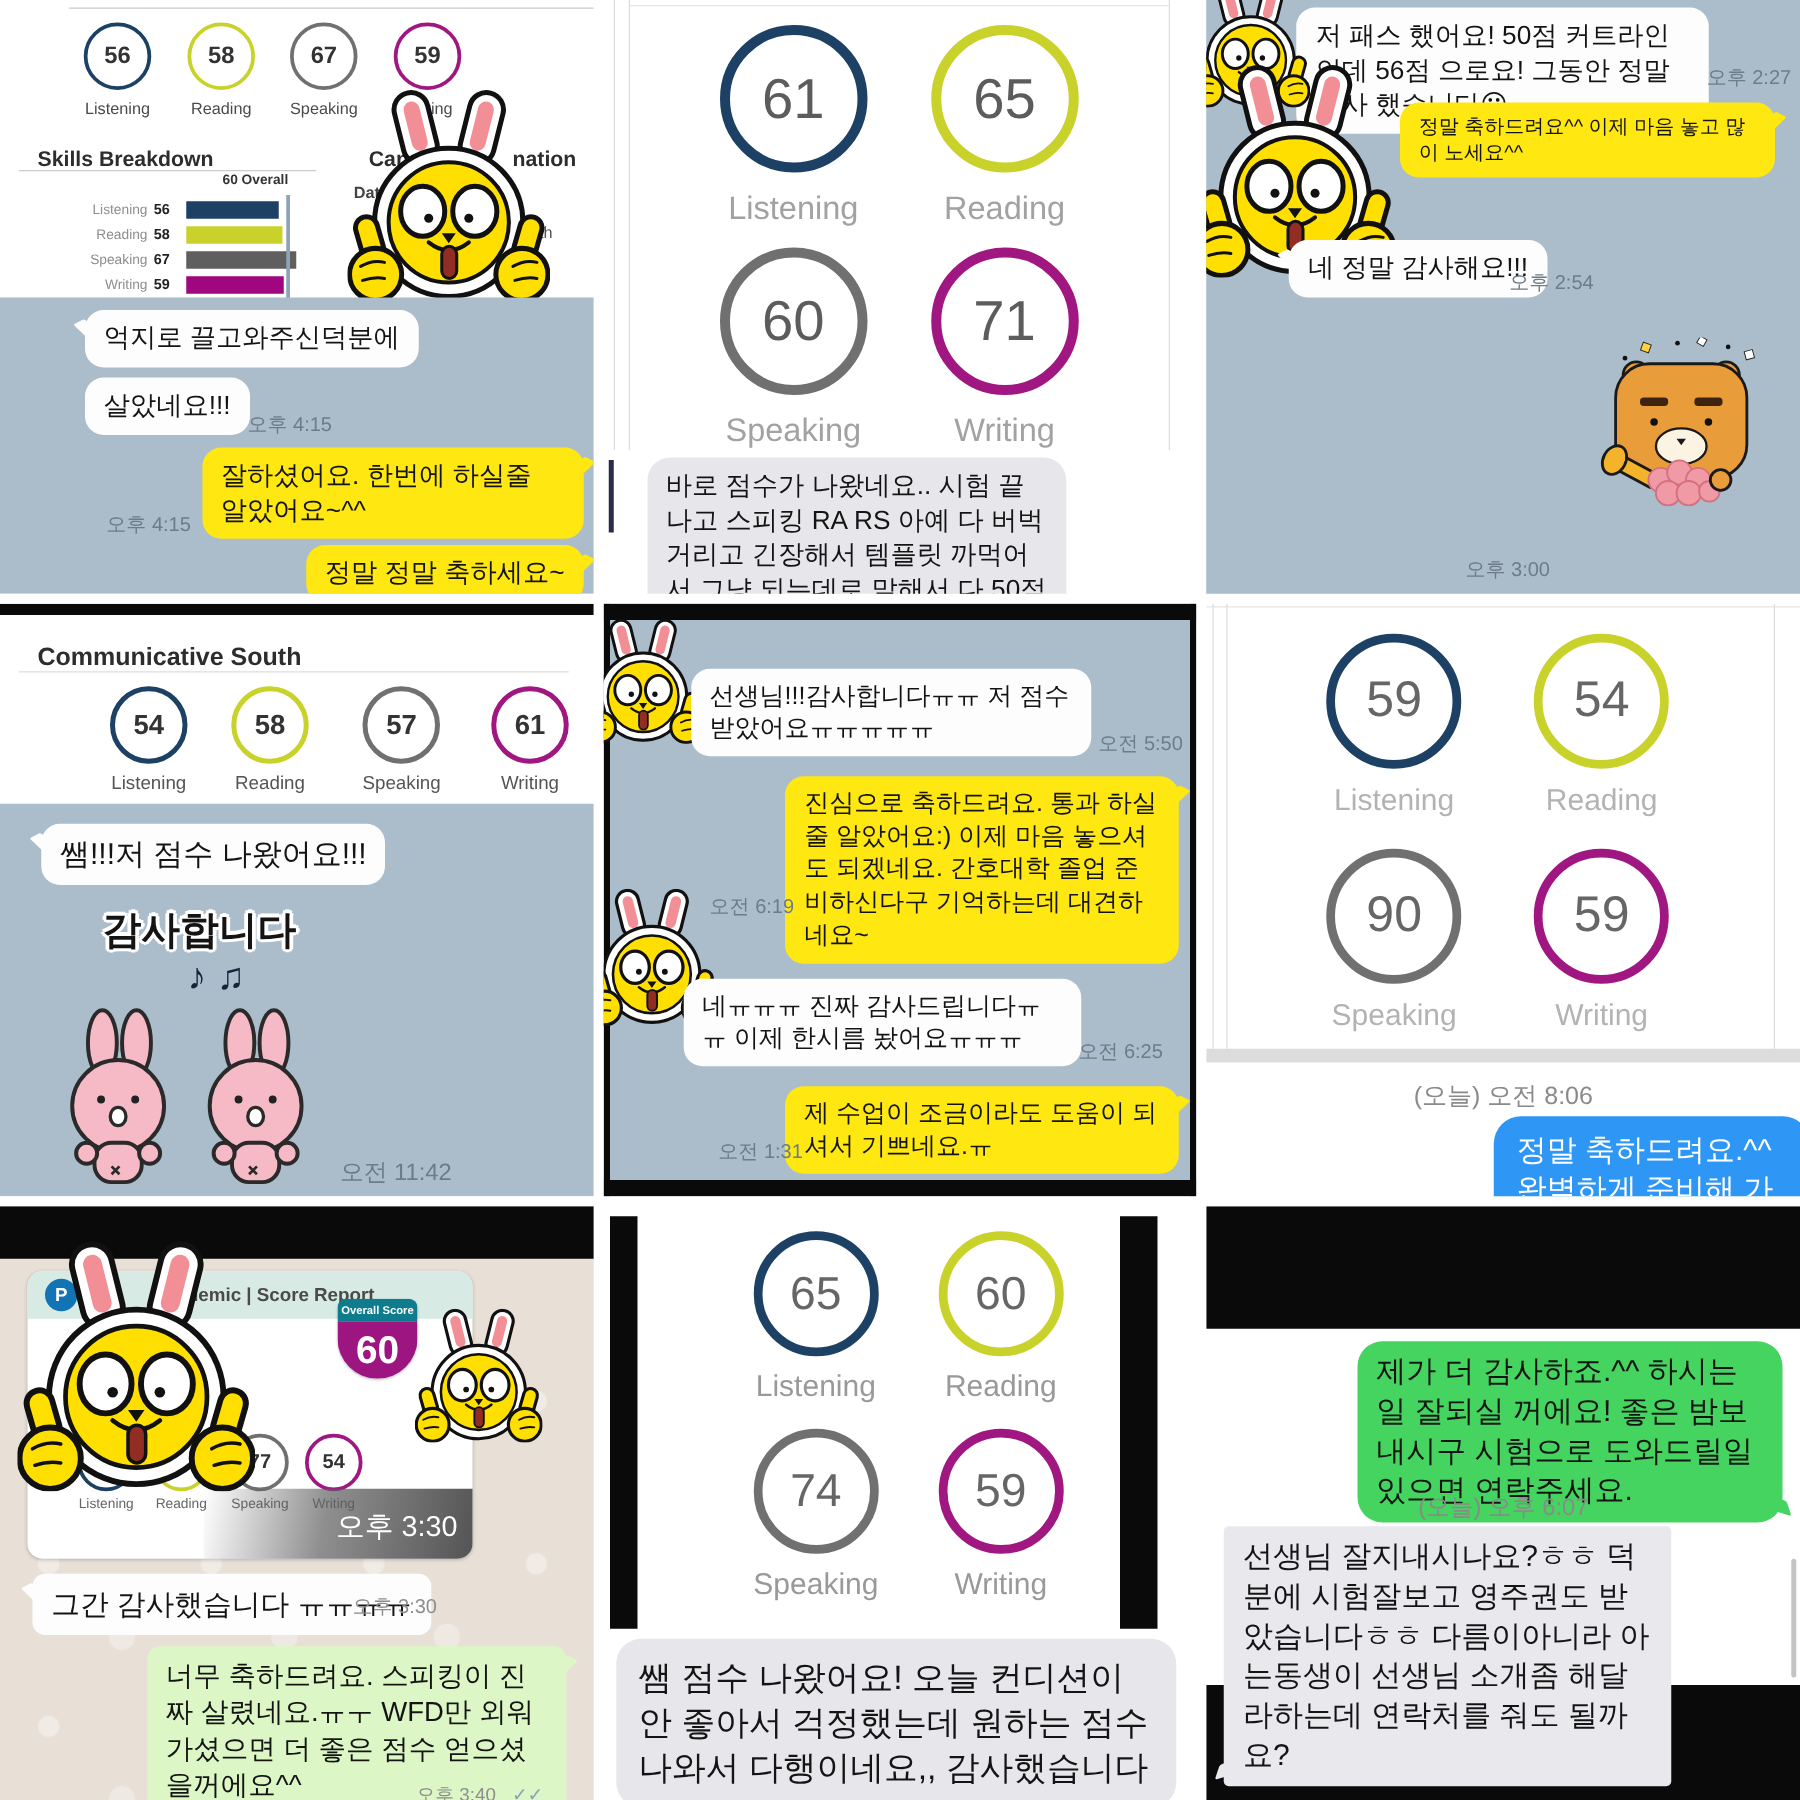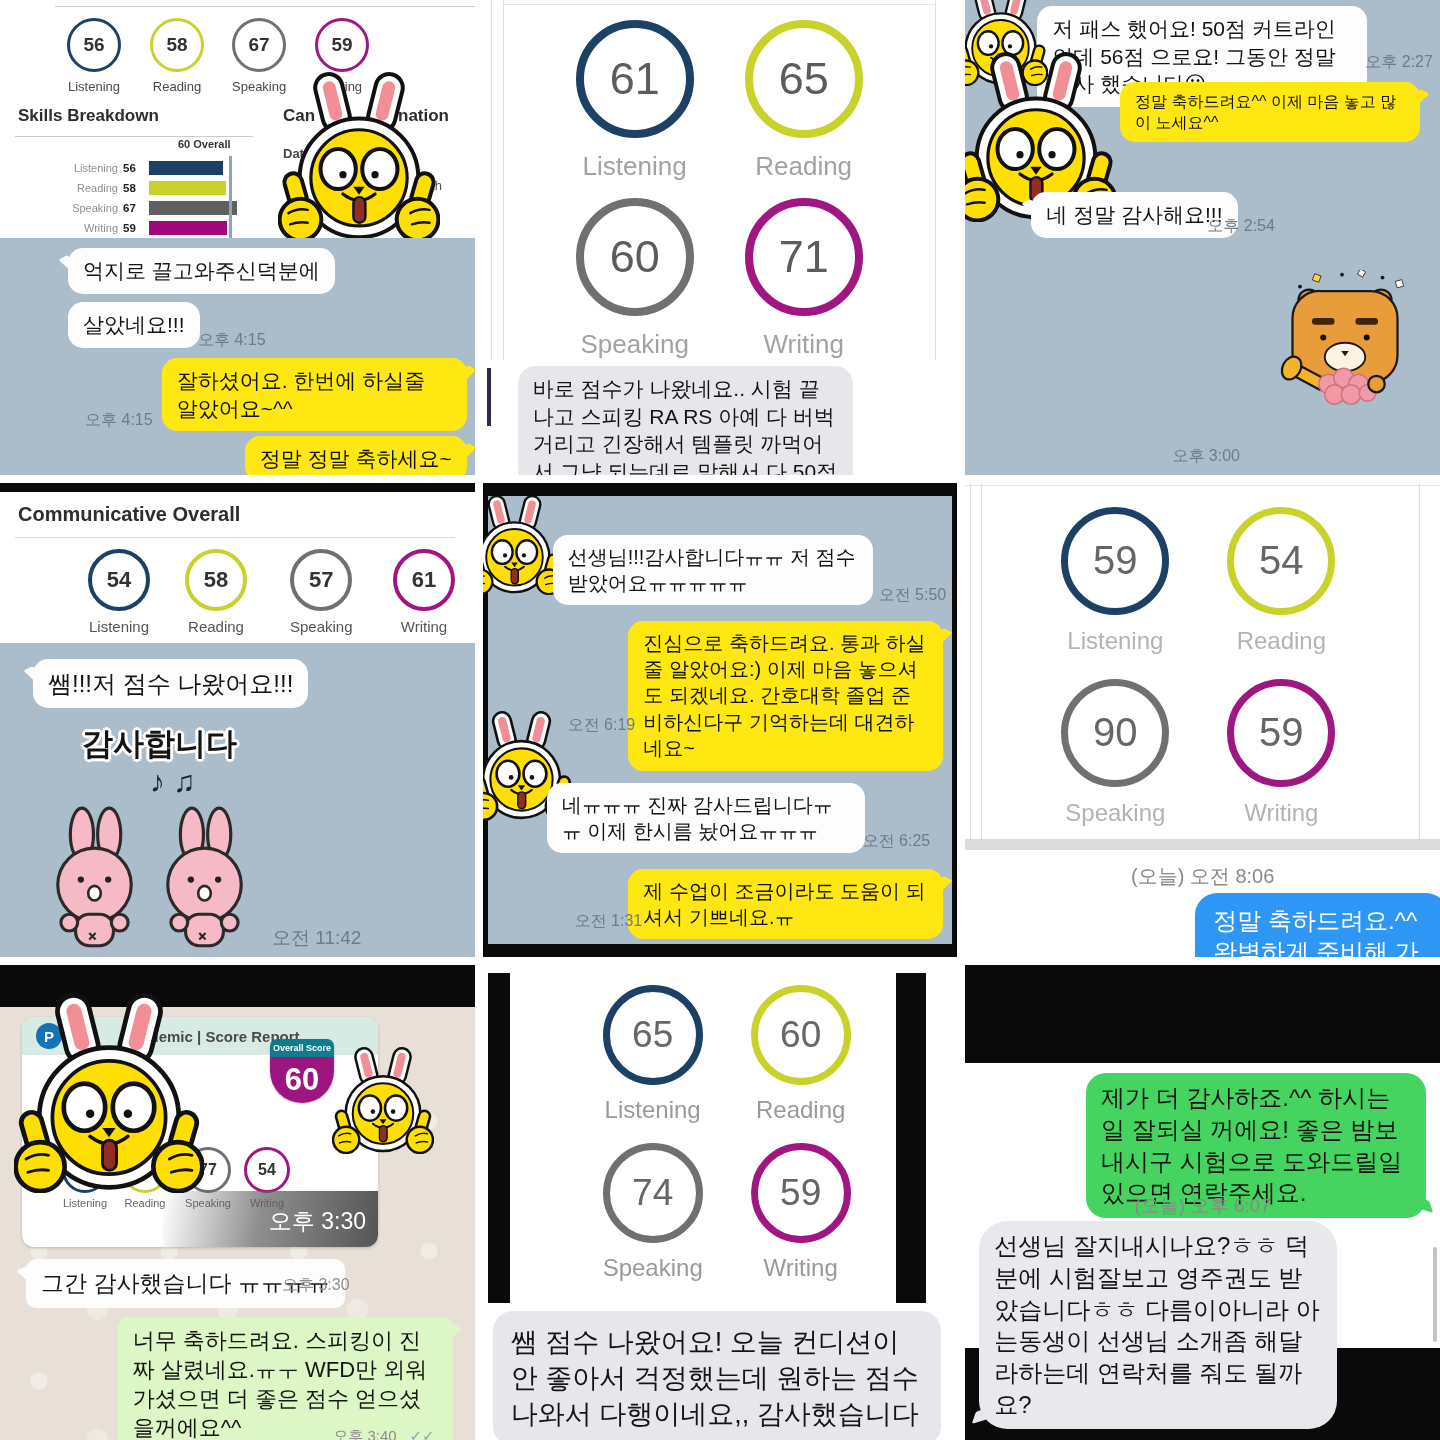--- a/index.html
+++ b/index.html
@@ -40,21 +40,21 @@
   .bd-chart{position:absolute;left:58px;top:140px;width:250px;height:100px}
   .bd-row{display:flex;align-items:center;height:20px}
   .bd-label{width:60px;text-align:right;font-size:11px;color:#8e8e8e;padding-right:5px}
   .bd-val{width:26px;font-size:11.5px;font-weight:bold;color:#222}
   .bd-bar{height:14px}
   .bd-line{position:absolute;left:171px;top:16px;width:3px;height:86px;background:#8fa3b8}
   .bd-overall{position:absolute;left:120px;top:-2px;font-size:11px;font-weight:bold;color:#333}
   .hline{position:absolute;height:1px;background:#ccc}
   .vline{position:absolute;width:1px;background:#ddd}
   .blackbar{position:absolute;background:#0a0a0a}
-  h3{margin:0;font-size:17px;color:#2d2d2d}
+  h3{margin:12px;font-size:17px;color:#2d2d2d}
   .sticker{position:absolute}
   
   .wabg{background-color:#e8e0d7;background-image:radial-gradient(circle at 30% 20%,rgba(255,255,255,.35) 8px,transparent 9px),radial-gradient(circle at 75% 65%,rgba(255,255,255,.3) 10px,transparent 11px);background-size:130px 130px}
   .wacard{position:absolute;left:22px;top:52px;width:356px;height:230px;background:#fff;border-radius:12px;box-shadow:0 1px 3px rgba(0,0,0,.2)}
   .wahead{position:absolute;left:0;top:0;right:0;height:38px;background:#d7eae4;border-radius:12px 12px 0 0;display:flex;align-items:center}
   .walogo{width:26px;height:26px;border-radius:50%;background:#1273b5;color:#fff;font-size:15px;font-weight:bold;display:flex;align-items:center;justify-content:center;margin-left:14px}
   .watitle{font-size:15px;font-weight:bold;color:#4a4a4a;margin-left:60px}
   .badge{position:absolute;left:248px;top:22px;width:64px;border-radius:7px 7px 32px 32px;overflow:hidden;box-shadow:0 1px 2px rgba(0,0,0,.25)}
   .badge-top{height:18px;background:#0e7c8c;color:#fff;font-size:9px;font-weight:bold;text-align:center;line-height:18px}
   .badge-body{height:46px;background:#9c1580;color:#fff;font-size:31px;font-weight:bold;text-align:center;line-height:46px}
@@ -247,21 +247,21 @@
     <div class="bub wb btail-tl" style="left:66px;top:192px;font-size:21px">네 정말 감사해요!!!</div>
     <span class="tm" style="left:242px;top:216px">오후 2:54</span>
     <svg class="sticker" viewBox="0 0 200 180" style="left:305px;top:270px;width:150px;height:135px">
         <use href="#ryan"></use>
       </svg>
     <span class="tm" style="right:200px;top:446px">오후 3:00</span>
   </section>
 
   <section class="panel">
     <div class="blackbar" style="left:0;top:0;right:0;height:9px"></div>
-    <h3 class="abs" style="left:18px;top:20px;font-size:20px">Communicative Overall</h3>
+    <h3 class="abs" style="left:18px;top:20px;font-size:20px">Communicative South</h3>
     <div class="hline" style="left:15px;top:54px;right:20px;background:#ddd"></div>
     <div class="score v4" style="left:88px;top:66px">
       <div class="circ c-nav">54</div>
       <div class="slabel">Listening</div>
     </div>
     <div class="score v4" style="left:185px;top:66px">
       <div class="circ c-lime">58</div>
       <div class="slabel">Reading</div>
     </div>
     <div class="score v4" style="left:290px;top:66px">
@@ -397,17 +397,17 @@
       <div class="slabel">Writing</div>
     </div>
     <div class="bub grayb" style="left:10px;top:346px;width:448px;font-size:27px;border-radius:20px;padding:14px 18px">쌤 점수 나왔어요! 오늘 컨디션이 안 좋아서 걱정했는데 원하는 점수 나와서 다행이네요,, 감사했습니다</div>
   </section>
 
   <section class="panel">
     <div class="blackbar" style="left:0;top:0;right:0;height:98px"></div>
     <div class="blackbar" style="left:0;top:383px;right:0;bottom:0"></div>
     <div class="bub smsg btail-br" style="right:14px;top:108px;width:340px;font-size:24px;border-radius:20px">제가 더 감사하죠.^^ 하시는일 잘되실 꺼에요! 좋은 밤보내시구 시험으로 도와드릴일 있으면 연락주세요.</div>
     <div class="abs" style="left:0;top:228px;right:0;text-align:center;font-size:19px;color:#8a8a8a">(오늘) 오후 6:07</div>
-    <div class="bub p9g btail-bl" style="left:14px;top:256px;width:358px;font-size:24px;border-radius:28px">선생님 잘지내시나요?ㅎㅎ 덕분에 시험잘보고 영주권도 받았습니다ㅎㅎ 다름이아니라 아는동생이 선생님 소개좀 해달라하는데 연락처를 줘도 될까요?</div>
+    <div class="bub p9g btail-bl" style="left:14px;top:256px;width:358px;font-size:24px;border-radius:4px">선생님 잘지내시나요?ㅎㅎ 덕분에 시험잘보고 영주권도 받았습니다ㅎㅎ 다름이아니라 아는동생이 선생님 소개좀 해달라하는데 연락처를 줘도 될까요?</div>
     <div class="abs" style="right:3px;top:282px;width:4px;height:95px;background:#c4c4c4;border-radius:2px"></div>
   </section>
 
 </div>
 
 </body></html>

